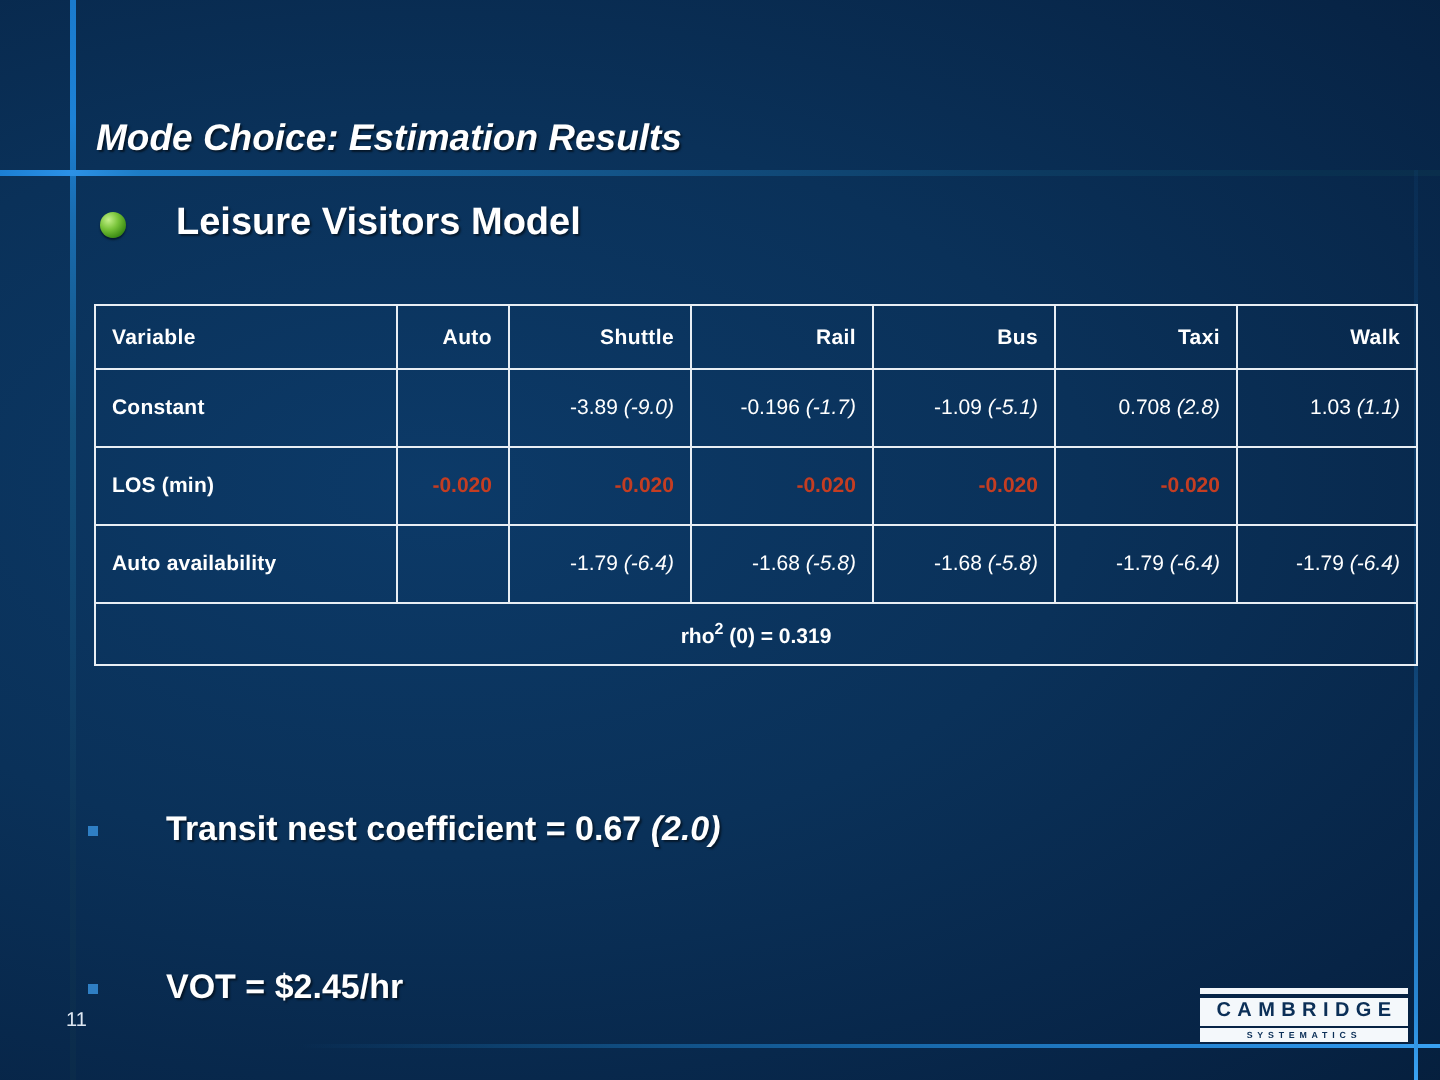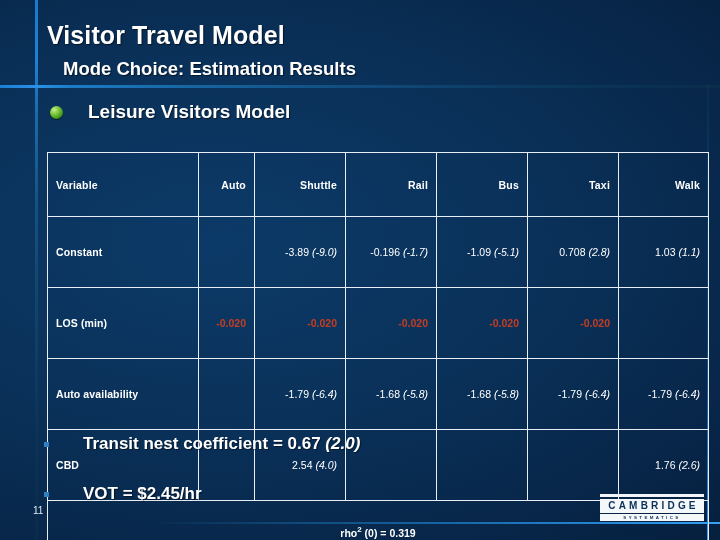--- a/index.html
+++ b/index.html
@@ -71,24 +71,25 @@
     top: 21px;
     font-size: 25px;
     font-weight: bold;
     color: #ffffff;
     letter-spacing: .1px;
     white-space: nowrap;
     text-shadow: 1px 1px 1px rgba(0,0,0,.55);
   }
   .subtitle {
     position: absolute;
-    left: 63px;
+    left: 48px;
     top: 58px;
     font-size: 18.5px;
     font-weight: bold;
+    font-style: italic;
     color: #ffffff;
     white-space: nowrap;
     text-shadow: 1px 1px 1px rgba(0,0,0,.55);
   }
 
   
   .b1 {
     position: absolute;
     left: 50px;
     top: 101px;
@@ -119,21 +120,21 @@
     top: 152px;
     width: 659px;
   }
   table.est {
     border-collapse: collapse;
     width: 659px;
     table-layout: fixed;
   }
   table.est td, table.est th {
     border: 1.5px solid #e8eef4;
-    padding: 16px 8px;
+    padding: 0 8px;
     color: #ffffff;
     font-size: 10.5px;
     vertical-align: middle;
     background: transparent;
   }
   table.est th {
     height: 31px;
     font-weight: bold;
     text-align: right;
     letter-spacing: .2px;
@@ -176,21 +177,21 @@
   col.c-mode  { width: 91px;  }
   col.c-mode2 { width: 90px;  }
 
   
   .b2 {
     position: absolute;
     left: 44px;
     display: flex;
     align-items: center;
   }
-  .b2.one { top: 434px; }
+  .b2.one { top: 405px; }
   .b2.two { top: 484px; }
   .b2 .sq {
     width: 5px;
     height: 5px;
     background: #2f7fc4;
     flex: none;
   }
   .b2 .lbl {
     margin-left: 34px;
     font-size: 17px;
@@ -253,21 +254,20 @@
 </head>
 <body>
 
 <div id="slide">
 
   <div class="v-rule"></div>
   <div class="h-rule-top"></div>
   <div class="h-rule-bottom"></div>
   <div class="v-rule-right"></div>
 
-  <div class="title">Visitor Travel Model</div>
   <div class="subtitle">Mode Choice: Estimation Results</div>
 
   <div class="b1">
     <span class="sphere"></span>
     <span class="lbl">Leisure Visitors Model</span>
   </div>
 
   <div class="tbl-wrap">
     <table class="est">
       <colgroup>
@@ -311,29 +311,20 @@
           </tr>
           <tr>
             <td class="varname">Auto availability</td>
             <td class="num"></td>
             <td class="num"><span class="coef">-1.79 </span><span>(-6.4)</span></td>
             <td class="num"><span class="coef">-1.68 </span><span>(-5.8)</span></td>
             <td class="num"><span class="coef">-1.68 </span><span>(-5.8)</span></td>
             <td class="num"><span class="coef">-1.79 </span><span>(-6.4)</span></td>
             <td class="num"><span class="coef">-1.79 </span><span>(-6.4)</span></td>
           </tr>
-          <tr>
-            <td class="varname">CBD</td>
-            <td class="num"></td>
-            <td class="num"><span class="coef">2.54 </span><span>(4.0)</span></td>
-            <td class="num"></td>
-            <td class="num"></td>
-            <td class="num"></td>
-            <td class="num"><span class="coef">1.76 </span><span>(2.6)</span></td>
-          </tr>
         </tbody>
       <tfoot>
         <tr>
           <td class="footrow" colspan="7"><span>rho</span><sup class="sq">2</sup><span> (0) = 0.319</span></td>
         </tr>
       </tfoot>
     </table>
   </div>
 
   <div class="b2 one">

